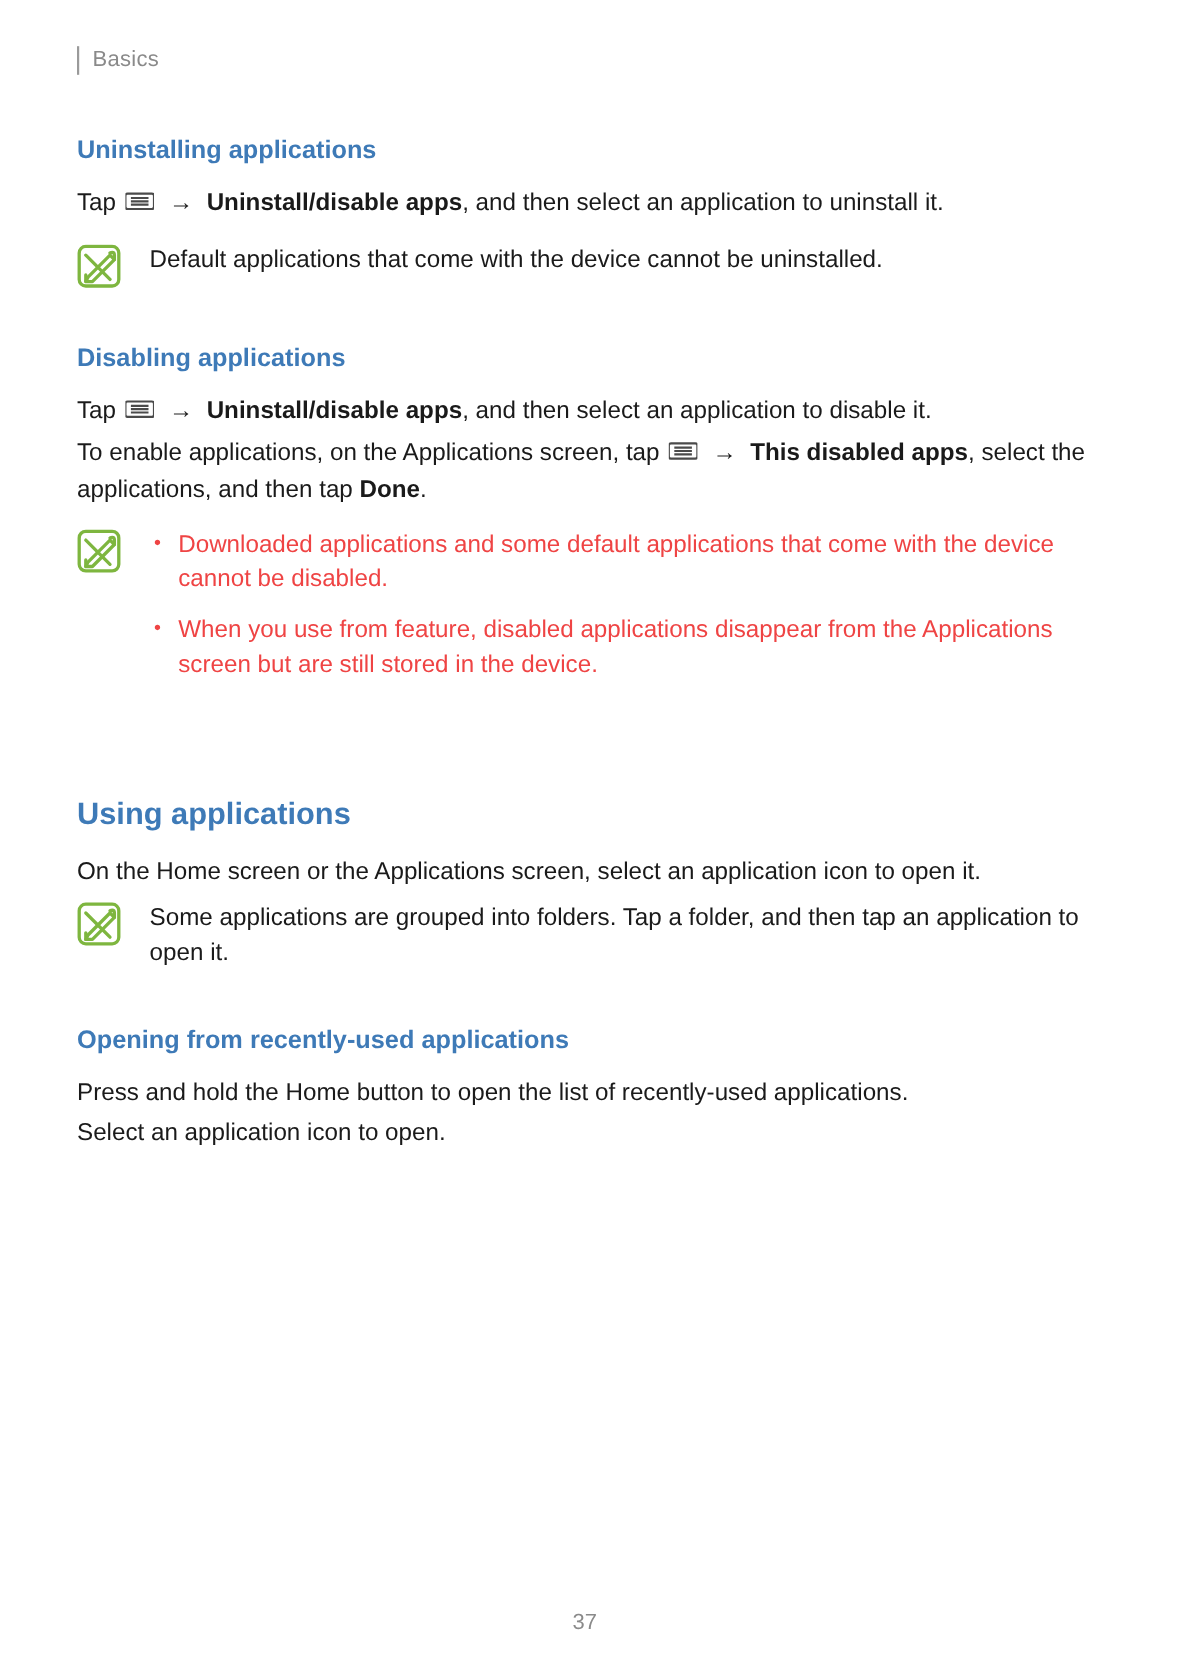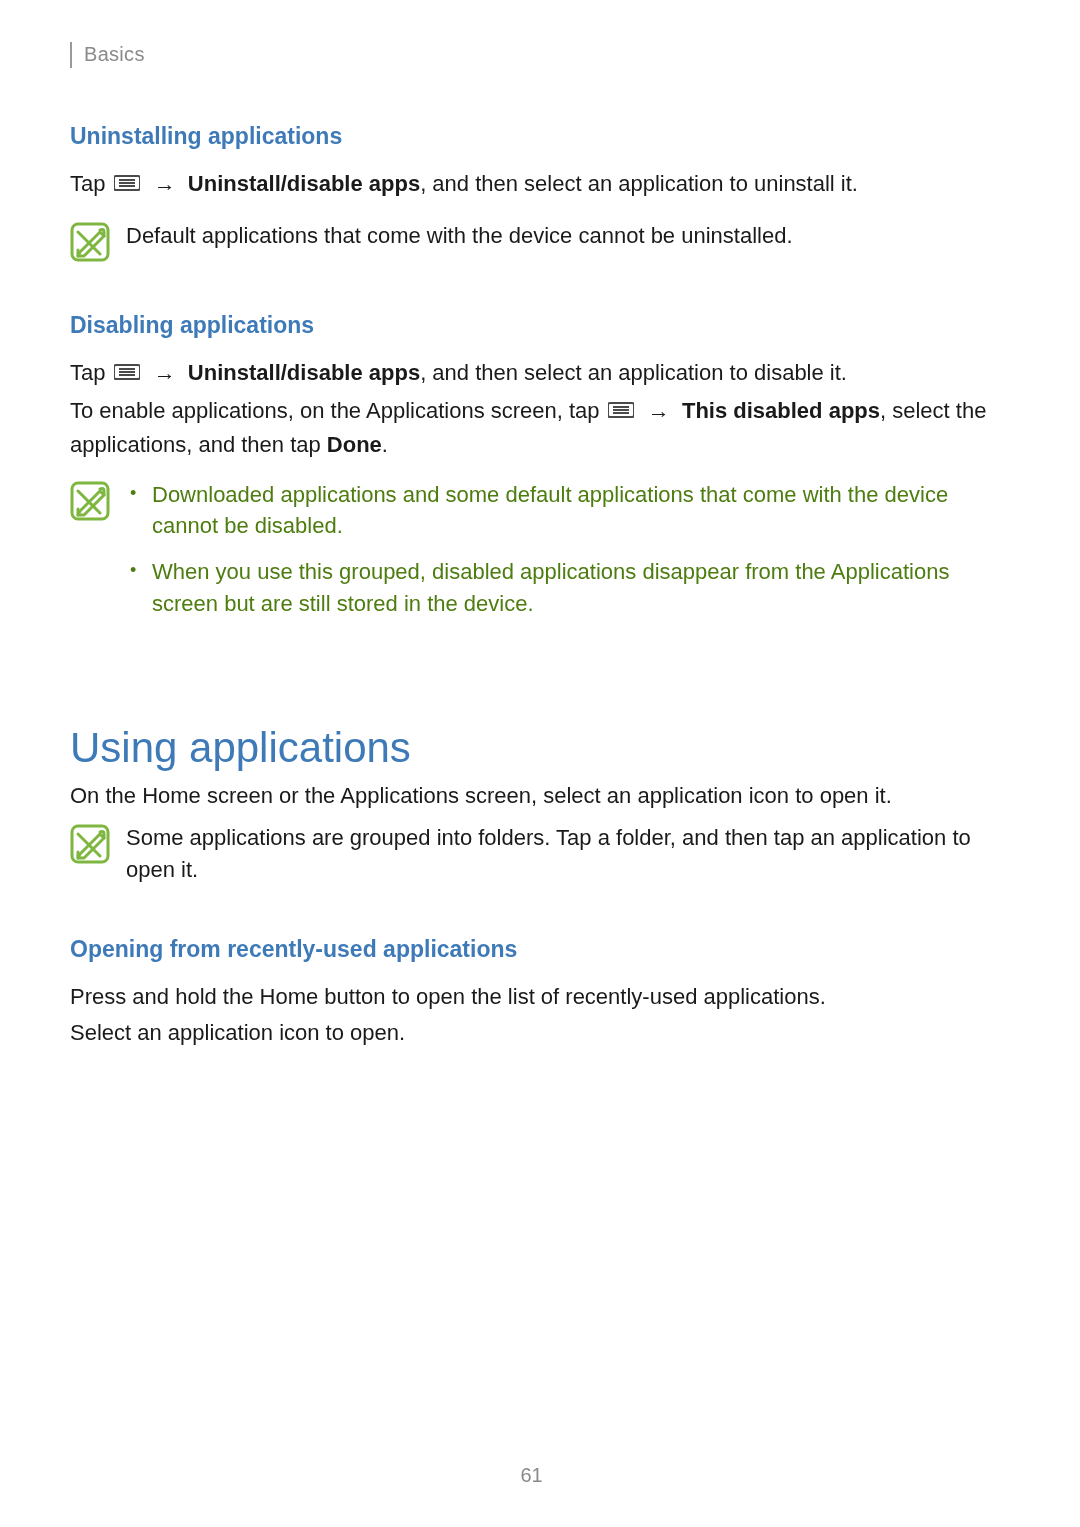--- a/index.html
+++ b/index.html
@@ -33,59 +33,59 @@
     letter-spacing: 0.3px;
   }
   .h2 {
     font-size: 23px;
     font-weight: 600;
     color: #3e7ab7;
     margin-top: 50px;
     margin-bottom: 18px;
   }
   .h1 {
-    font-size: 42px;
-    font-weight: 400;
+    font-size: 28px;
+    font-weight: 700;
     color: #3e7ab7;
     margin-top: 90px;
-    margin-bottom: 8px;
+    margin-bottom: 20px;
   }
   .body-p {
     font-size: 22px;
     line-height: 1.45;
     color: #1a1a1a;
     margin-bottom: 10px;
   }
   .body-p.tight { margin-bottom: 4px; }
   .bold { font-weight: 700; margin-top: 28px; }
   .note-block {
     display: flex;
     align-items: flex-start;
-    gap: 16px;
+    gap: 26px;
     margin: 18px 0 10px 0;
   }
   .note-icon {
     width: 40px;
     height: 40px;
     flex: 0 0 40px;
     margin-top: 2px;
   }
   .note-body {
     flex: 1;
     font-size: 22px;
     line-height: 1.45;
     color: #1a1a1a;
   }
   .bullet-list { list-style: none; }
   .bullet-item {
     position: relative;
     padding-left: 26px;
     font-size: 22px;
     line-height: 1.45;
-    color: #4d7c0f;
+    color: #ef4444;
     margin-bottom: 14px;
   }
   .bullet-item::before {
     content: "•";
     position: absolute;
     left: 4px;
     top: 0;
     font-size: 18px;
     line-height: 1.6;
   }
@@ -173,35 +173,35 @@
   </p>
   <div class="note-block">
     <span class="note-icon">
       <svg width="40" height="40">
           <use href="#note-icon-g"></use>
         </svg>
     </span>
     <div class="note-body">
       <ul class="bullet-list">
         <li class="bullet-item">Downloaded applications and some default applications that come with the device cannot be disabled.</li>
-        <li class="bullet-item">When you use this grouped, disabled applications disappear from the Applications screen but are still stored in the device.</li>
+        <li class="bullet-item">When you use from feature, disabled applications disappear from the Applications screen but are still stored in the device.</li>
       </ul>
     </div>
   </div>
 
   <h1 class="h1">Using applications</h1>
 
   <p class="body-p tight">On the Home screen or the Applications screen, select an application icon to open it.</p>
   <div class="note-block" style="margin-top:10px">
     <span class="note-icon">
       <svg width="40" height="40">
           <use href="#note-icon-g"></use>
         </svg>
     </span>
     <div class="note-body">Some applications are grouped into folders. Tap a folder, and then tap an application to open it.</div>
   </div>
 
   <h2 class="h2">Opening from recently-used applications</h2>
   <p class="body-p tight">Press and hold the Home button to open the list of recently-used applications.</p>
   <p class="body-p">Select an application icon to open.</p>
 
-  <div class="page-number">61</div>
+  <div class="page-number">37</div>
 </div>
 
 </body></html>

